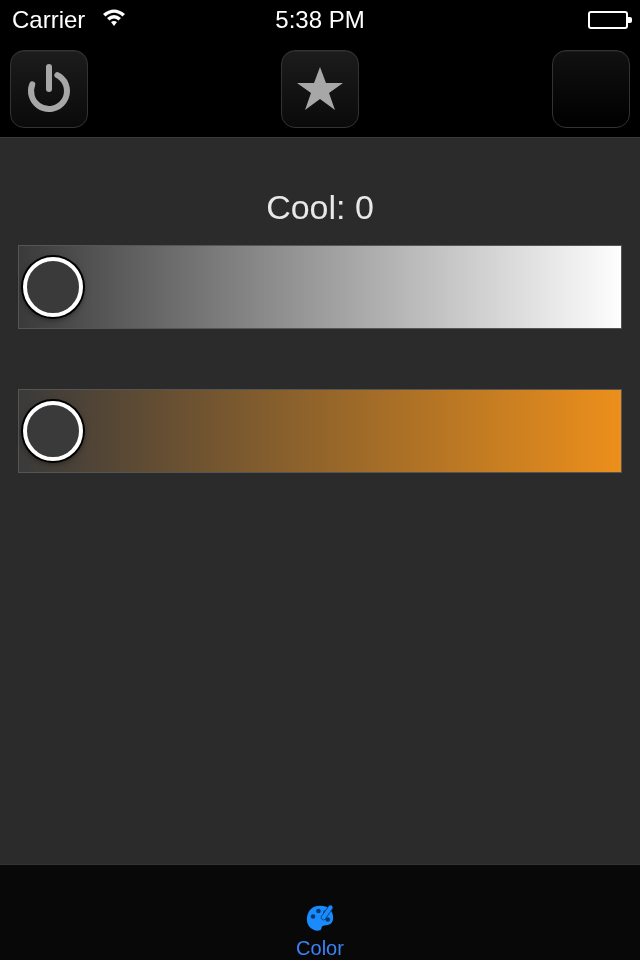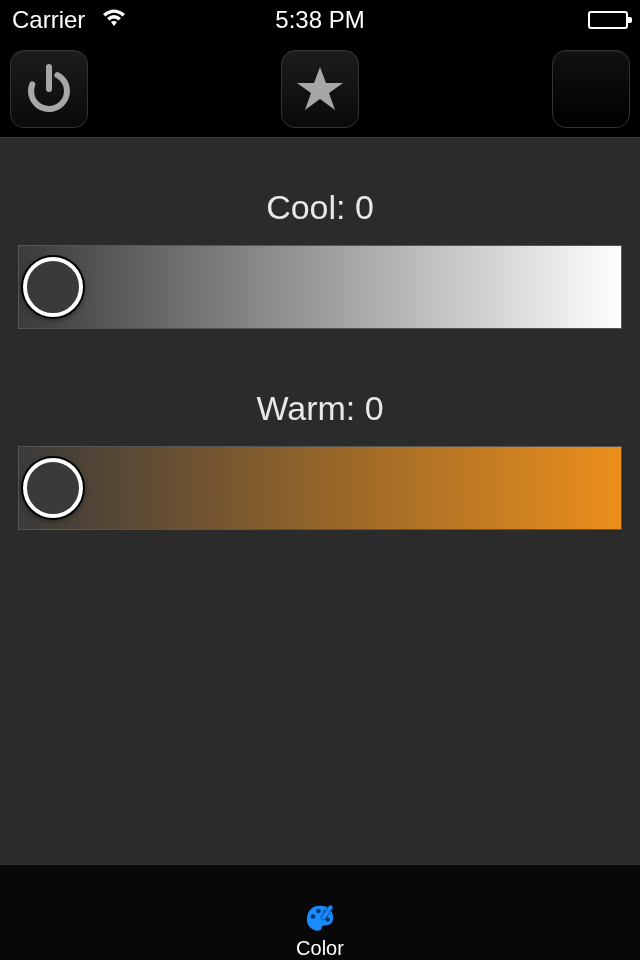--- a/index.html
+++ b/index.html
@@ -106,21 +106,21 @@
     .tab {
       flex: 1;
       display: flex;
       flex-direction: column;
       align-items: center;
       justify-content: center;
       gap: 2px;
       color: #8e8e8e;
       font-size: 20px;
     }
-    .tab.active { color: #ffffff; margin-top: 36px; }
+    .tab.active { color: #3b82f6; margin-top: 36px; }
     .tab svg { width: 44px; height: 44px; }
   </style>
 </head>
 <body>
 
 <div class="status-bar">
   <div class="status-left">
     <span>Carrier</span>
     <span class="wifi">
       <svg width="26" height="20" viewBox="0 0 26 20">
@@ -154,23 +154,20 @@
   <div class="slider-group">
     <div class="slider-label">
       <span>Cool: </span><span>0</span>
     </div>
     <div class="slider-track cool-gradient">
       <div class="slider-thumb"></div>
     </div>
   </div>
 
   <div class="slider-group">
-    <div class="slider-label">
-      <span>Warm: </span><span>0</span>
-    </div>
     <div class="slider-track warm-gradient">
       <div class="slider-thumb"></div>
     </div>
   </div>
 
 </div>
 
 <div class="tab-bar">
   <div class="tab active">
     <svg viewBox="0 0 44 44">

